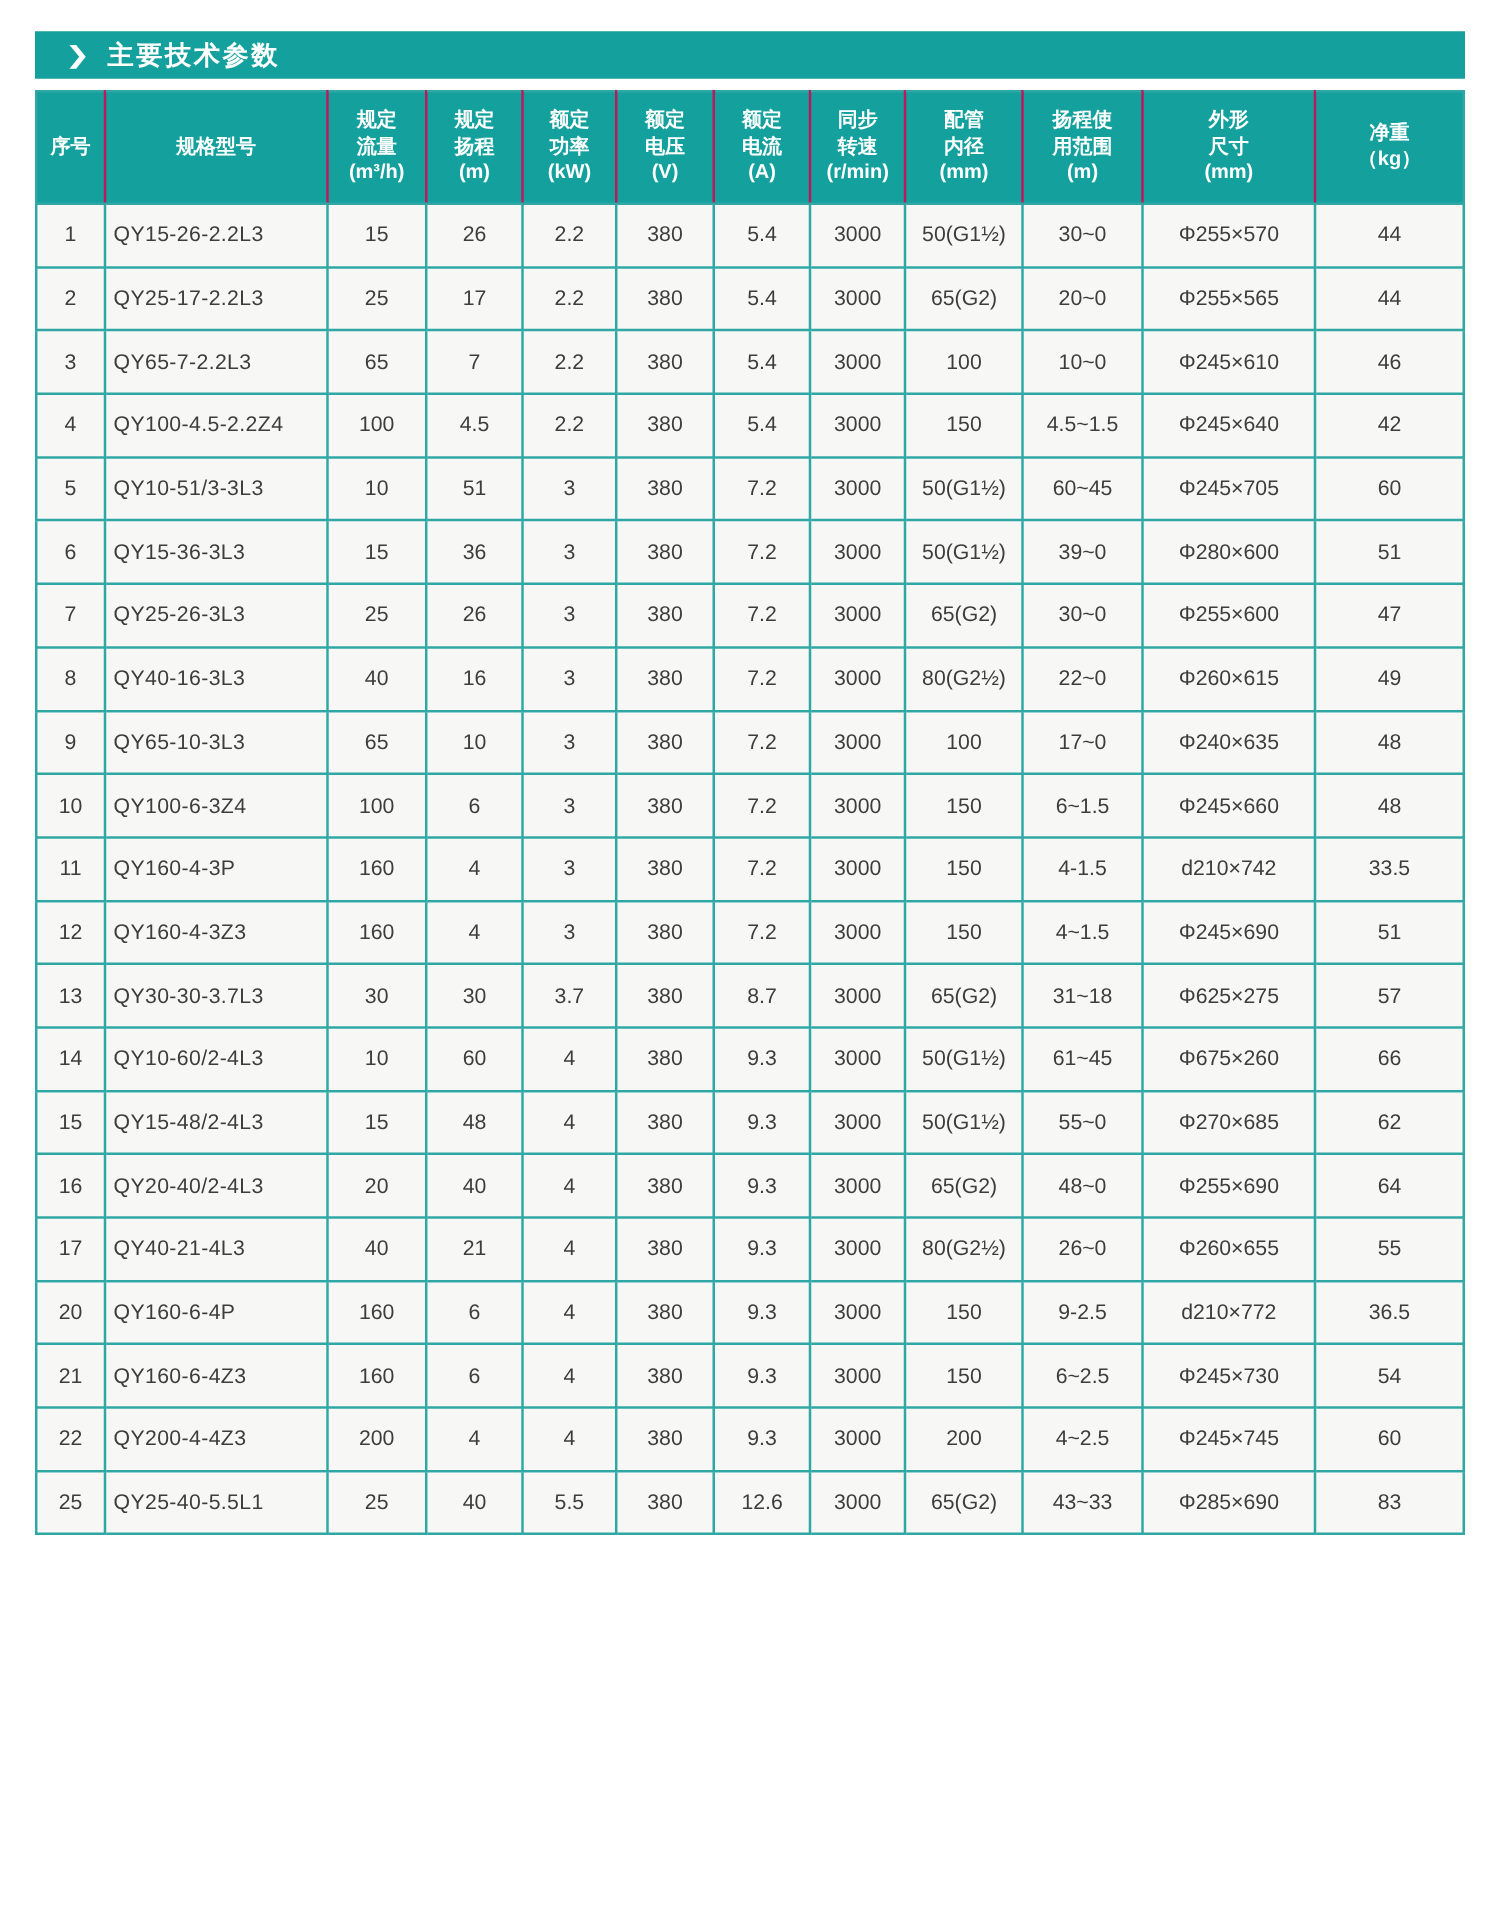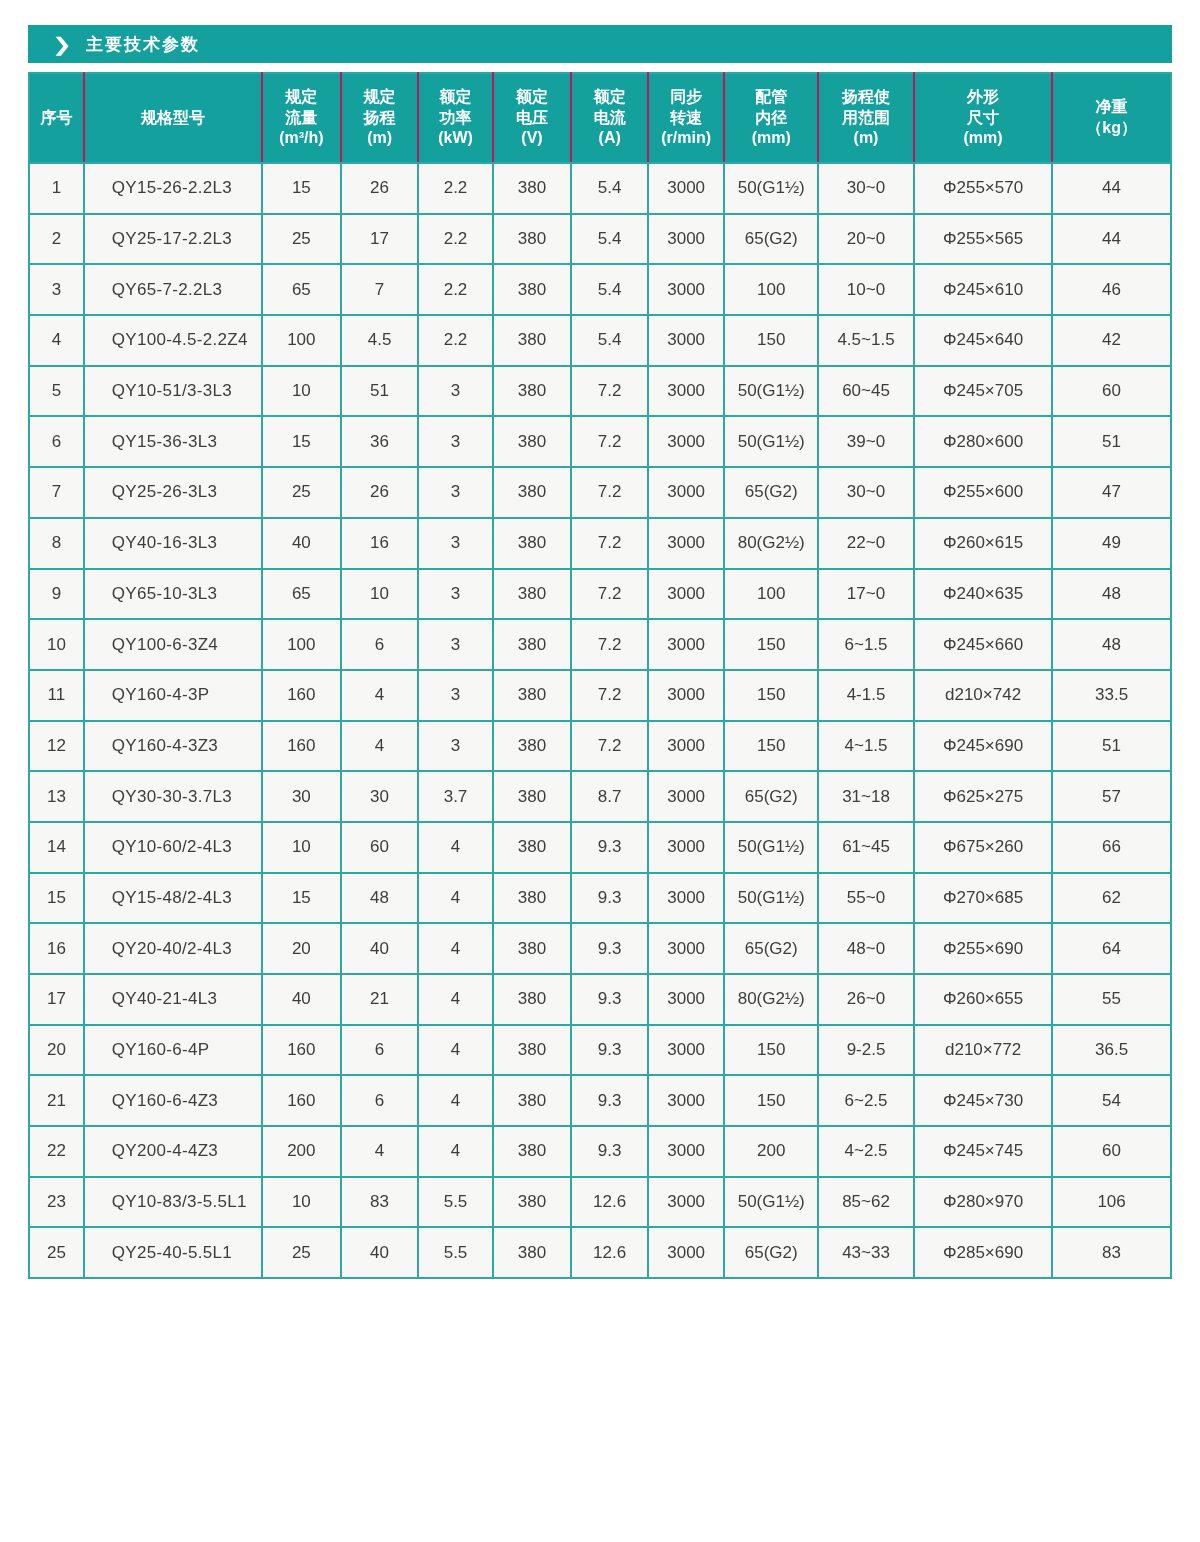--- a/index.html
+++ b/index.html
@@ -25,21 +25,21 @@
     display:flex;align-items:center;
     padding-left:26px;
     margin-bottom:9px;
   }
   .title-arrow{
     font-size:19px;font-weight:bold;line-height:1;
     margin-right:16px;
     transform:scaleX(1.25);
   }
   .title-text{
-    font-size:17px;font-weight:bold;letter-spacing:2px;
+    font-size:21px;font-weight:bold;letter-spacing:2px;
     margin:0;
   }
 
   
   table.spec{
     width:1144px;
     border-collapse:collapse;
     table-layout:fixed;
   }
   table.spec th{
@@ -63,21 +63,21 @@
     color:var(--body-text);
     font-size:17px;
     text-align:center;vertical-align:middle;
     height:50.7px;
     padding:2px 2px;
     border:2px solid var(--teal-border);
     overflow:hidden;
   }
   table.spec td.model{
     text-align:left;
-    padding-left:27px;
+    padding-left:6px;
     letter-spacing:0.3px;
   }
 </style>
 </head>
 <body>
 
 <div class="page">
 
   <div class="title-bar">
     <span class="title-arrow">❯</span>
@@ -409,34 +409,20 @@
           <td>4</td>
           <td>380</td>
           <td>9.3</td>
           <td>3000</td>
           <td>200</td>
           <td>4~2.5</td>
           <td>Φ245×745</td>
           <td>60</td>
         </tr>
         <tr>
-          <td>23</td>
-          <td class="model">QY10-83/3-5.5L1</td>
-          <td>10</td>
-          <td>83</td>
-          <td>5.5</td>
-          <td>380</td>
-          <td>12.6</td>
-          <td>3000</td>
-          <td>50(G1½)</td>
-          <td>85~62</td>
-          <td>Φ280×970</td>
-          <td>106</td>
-        </tr>
-        <tr>
           <td>25</td>
           <td class="model">QY25-40-5.5L1</td>
           <td>25</td>
           <td>40</td>
           <td>5.5</td>
           <td>380</td>
           <td>12.6</td>
           <td>3000</td>
           <td>65(G2)</td>
           <td>43~33</td>

